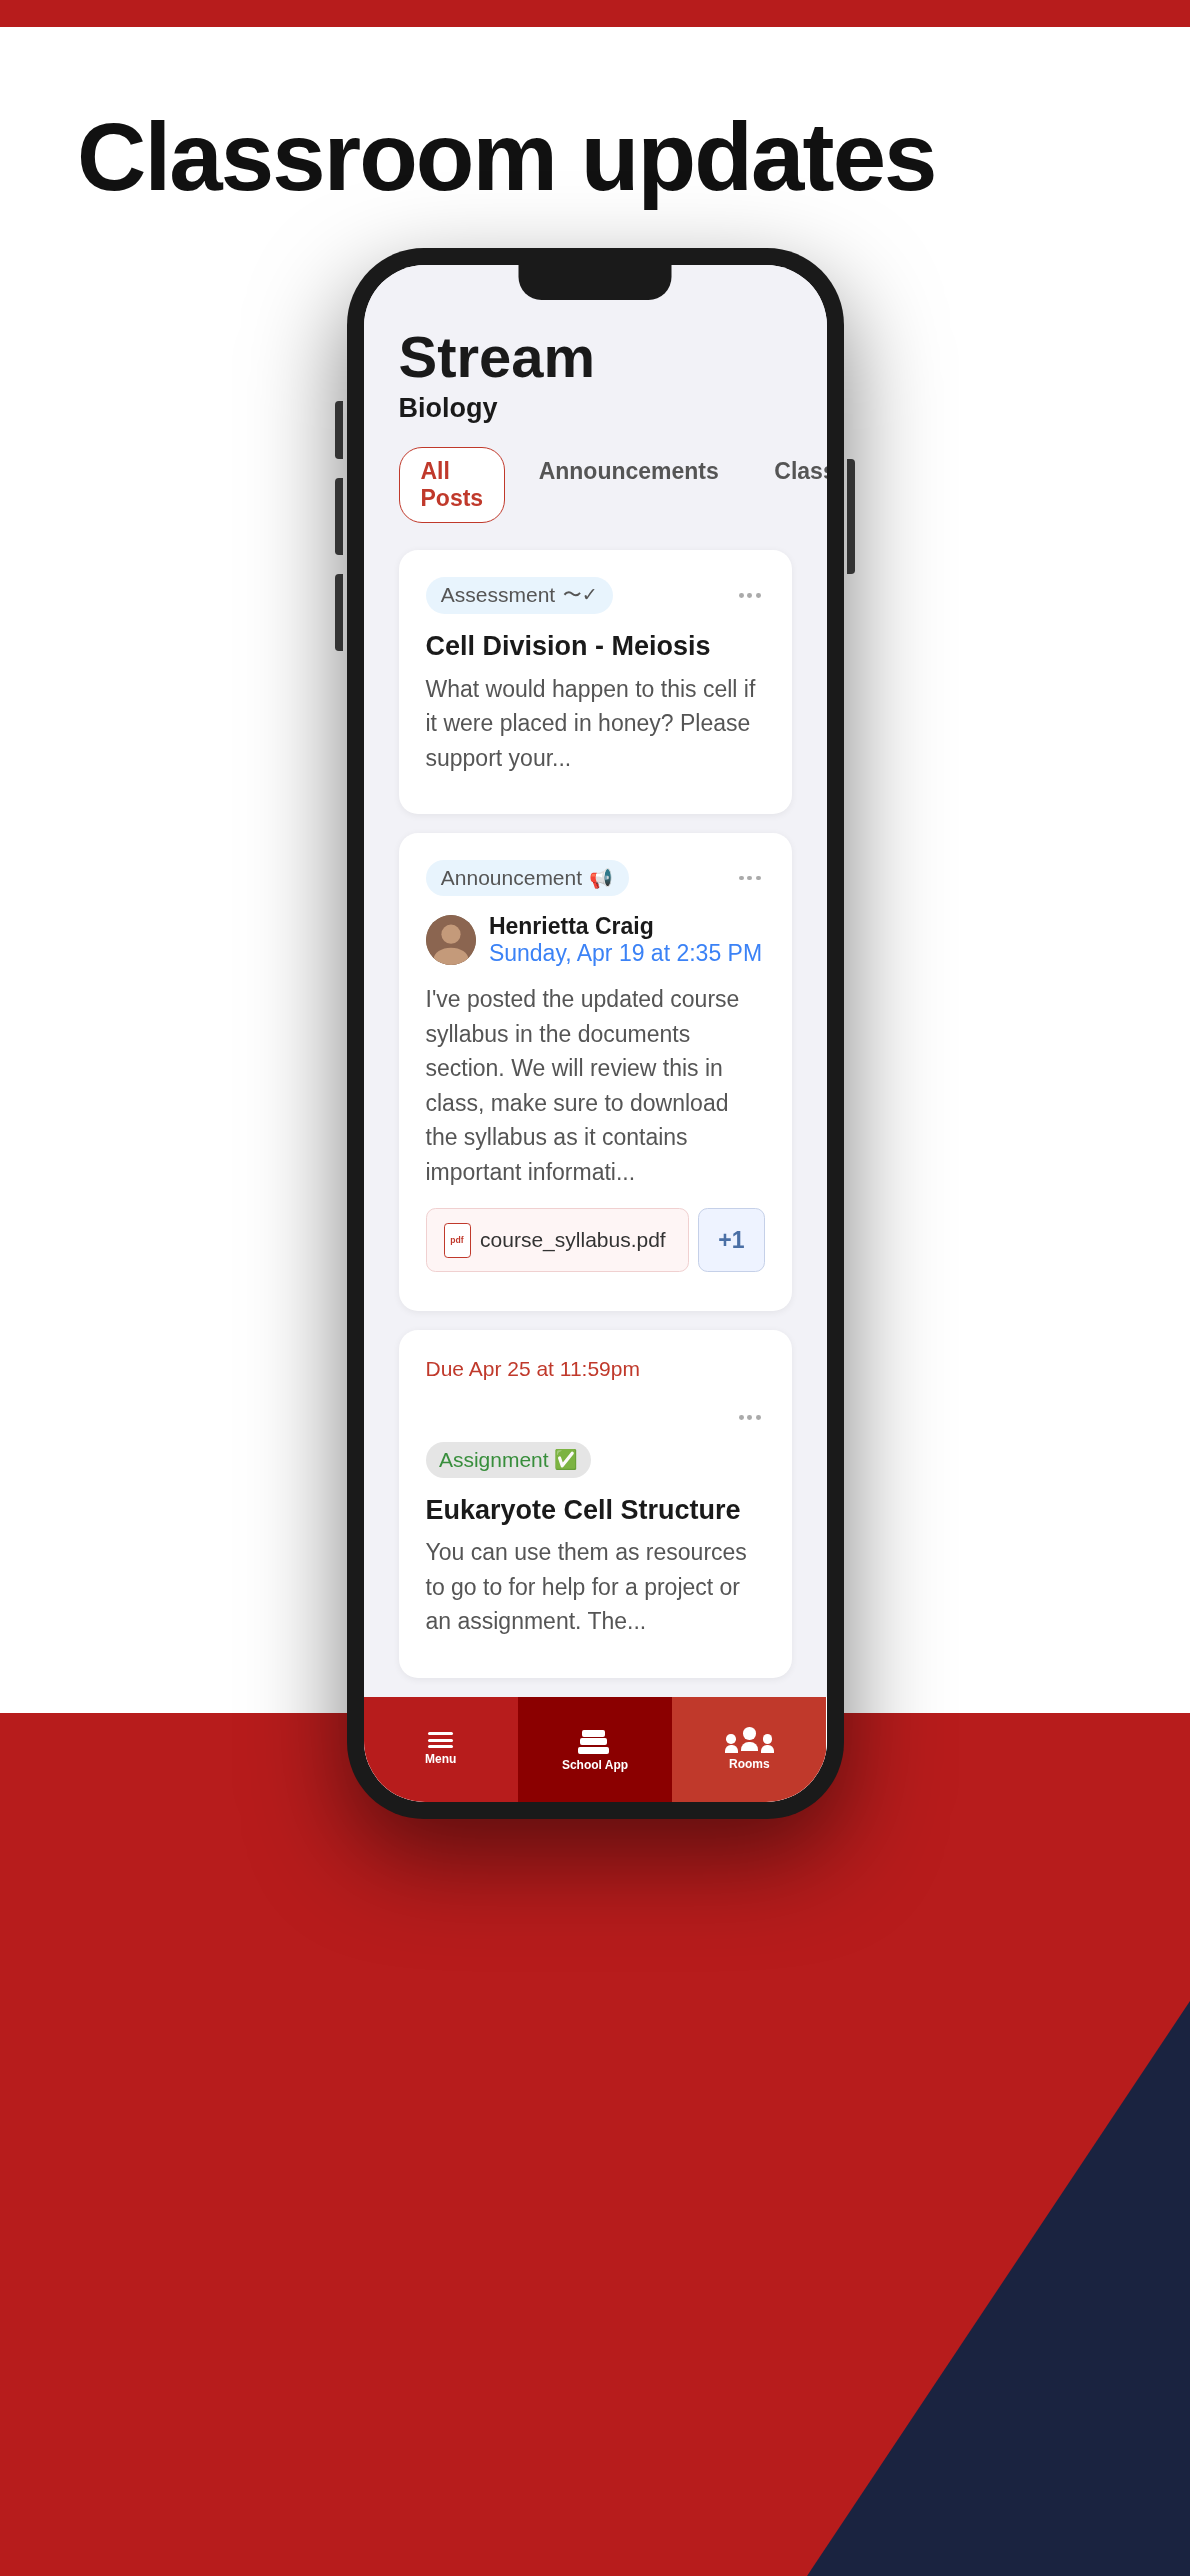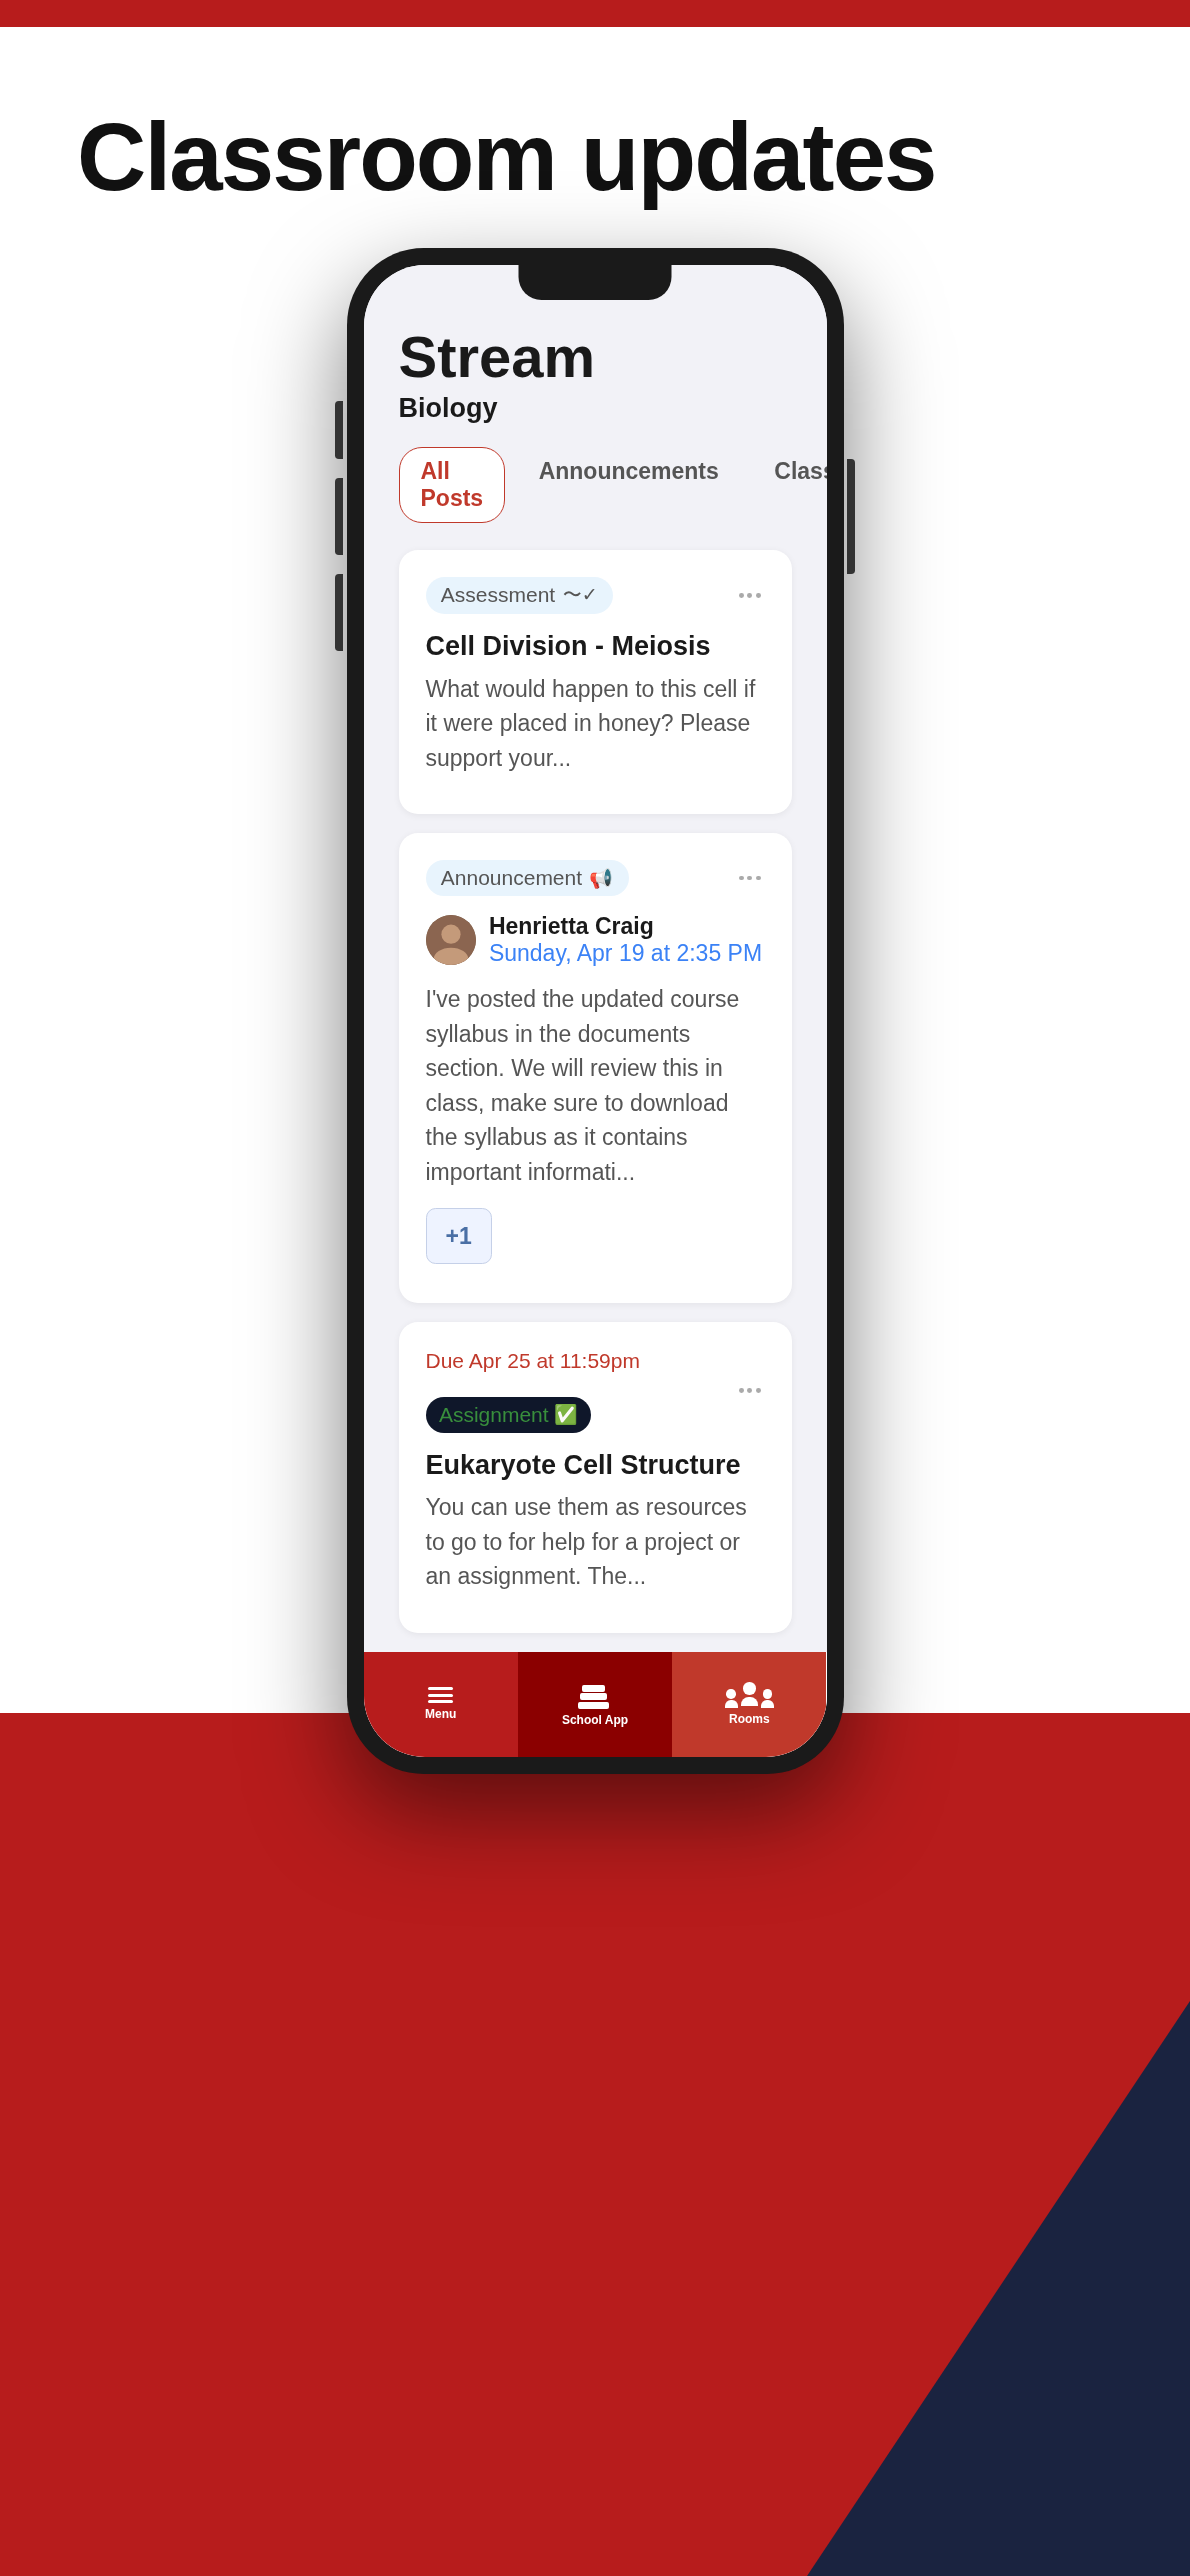--- a/index.html
+++ b/index.html
@@ -330,26 +330,27 @@
     .due-badge {
       font-size: 21px;
       color: #c0392b;
       font-weight: 500;
     }
 
     .assign-badge {
       display: flex;
       align-items: center;
       gap: 5.8px;
-      background: #0f172a;
+      background: #e5e5e5;
       border-radius: 19px;
       padding: 5.8px 13.4px;
       font-size: 21px;
       color: #388e3c;
       font-weight: 500;
+      margin-top: 37px;
     }
 
     
     .bottom-nav {
       background: #fff;
       display: flex;
       align-items: stretch;
       height: 105px;
     }
 
@@ -491,20 +492,26 @@
             </div>
             <div>
               <div class="author-info-name">Henrietta Craig</div>
               <div class="author-info-date">Sunday, Apr 19 at 2:35 PM</div>
             </div>
           </div>
 
           <div class="card-body">I've posted the updated course syllabus in the documents section. We will review this in class, make sure to download the syllabus as it contains important informati...</div>
 
           <div class="attachment-row">
+            <div class="attachment-item">
+              <div class="pdf-icon-body">
+                <span class="pdf-icon-label">pdf</span>
+              </div>
+              <span class="attachment-name">course_syllabus.pdf</span>
+            </div>
             <div class="attachment-more">+1</div>
           </div>
         </div>
 
         <div class="card">
           <div class="card-header">
             <div class="card-header-left">
               <span class="due-badge">Due Apr 25 at 11:59pm</span>
               <div class="assign-badge">
                 <span>Assignment</span>

